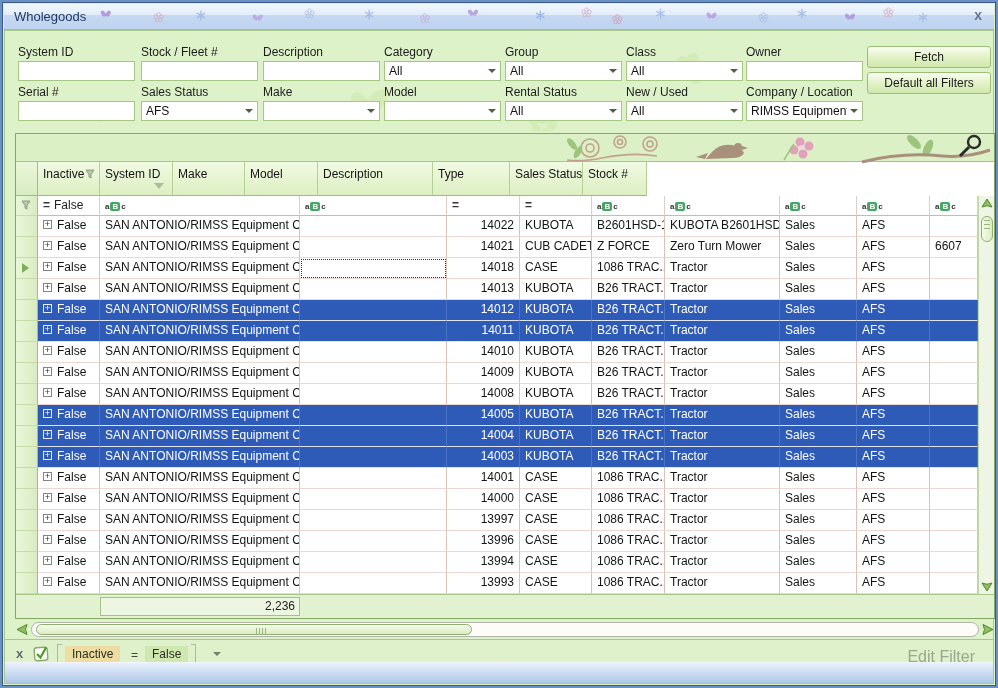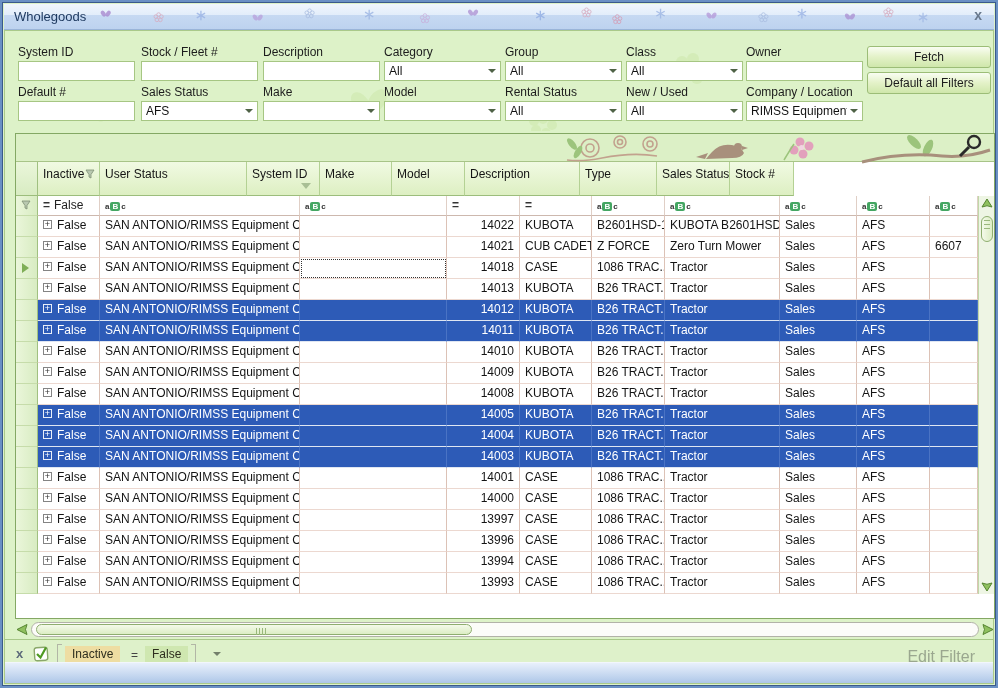--- a/index.html
+++ b/index.html
@@ -293,21 +293,21 @@
         <div class="ffield" style="left: 621px; top: 14px;">
           <div class="flabel">Class</div>
           <div class="fbox">
             <span class="fval">All</span>
             <span class="dd-btn">
               <i class="dd-arrow"></i>
             </span>
           </div>
         </div>
         <div class="ffield" style="left: 741px; top: 14px;"><div class="flabel">Owner</div><input class="ftext" type="text" style="margin-top: 0px;"></div>
-        <div class="ffield" style="left: 13px; top: 54px;"><div class="flabel">Default #</div><input class="ftext" type="text" style="margin-top: 0px;"></div>
+        <div class="ffield" style="left: 13px; top: 54px;"><div class="flabel">Serial #</div><input class="ftext" type="text" style="margin-top: 0px;"></div>
         <div class="ffield" style="left: 136px; top: 54px;">
           <div class="flabel">Sales Status</div>
           <div class="fbox">
             <span class="fval">AFS</span>
             <span class="dd-btn">
               <i class="dd-arrow"></i>
             </span>
           </div>
         </div>
         <div class="ffield" style="left: 258px; top: 54px;">
@@ -398,21 +398,20 @@
             <path d="M407,15 L398,24" stroke-width="3"></path>
           </g>
         </svg>
       </div>
 
       <div class="grid-header" id="grid-header">
           <div class="hcell-ind"></div>
           <div class="hcell" style="width: 62px;"><span class="hlabel">Inactive</span><svg width="10" height="10" viewBox="0 0 10 10" class="funnel">
               <path d="M1,1 L9,1 L6,5.5 L6,9 L4,8 L4,5.5 Z" fill="#b9c9b0" stroke="#7d8f74" stroke-width="0.8"></path>
             </svg></div>
-          <div class="hcell" style="width: 147px;"><span class="hlabel">User Status</span></div>
           <div class="hcell" style="width: 73px;"><span class="hlabel">System ID</span><span class="sort-arrow"></span></div>
           <div class="hcell" style="width: 72px;"><span class="hlabel">Make</span></div>
           <div class="hcell" style="width: 73px;"><span class="hlabel">Model</span></div>
           <div class="hcell" style="width: 115px;"><span class="hlabel">Description</span></div>
           <div class="hcell" style="width: 77px;"><span class="hlabel">Type</span></div>
           <div class="hcell" style="width: 73px;"><span class="hlabel">Sales Status</span></div>
           <div class="hcell" style="width: 64px;"><span class="hlabel">Stock #</span></div>
         </div>
       <div class="grid-filterrow" id="grid-filterrow">
           <div class="ind-cell" style="height: 20px;">
@@ -663,20 +662,23 @@
             <div class="cell cell-system_id" style="width: 73px;">13993</div>
             <div class="cell cell-make" style="width: 72px;">CASE</div>
             <div class="cell cell-model" style="width: 73px;">1086 TRAC...</div>
             <div class="cell cell-description" style="width: 115px;">Tractor</div>
             <div class="cell cell-type" style="width: 77px;">Sales</div>
             <div class="cell cell-sales_status" style="width: 73px;">AFS</div>
             <div class="cell cell-stock" style="width: 48px;"></div>
           </div>
         </div>
 
+      <div class="summary-row">
+        <div class="summary-box">2,236</div>
+      </div>
 
       <div class="vscroll">
         <svg class="varrow" style="top:2px" width="12" height="12" viewBox="0 0 12 12">
           <path d="M6,1 L11,9 Q6,6.5 1,9 Z" fill="#8fc05e" stroke="#55842f" stroke-width="1"></path>
         </svg>
         <div class="vthumb">
             <i></i>
             <i></i>
             <i></i>
           </div>

